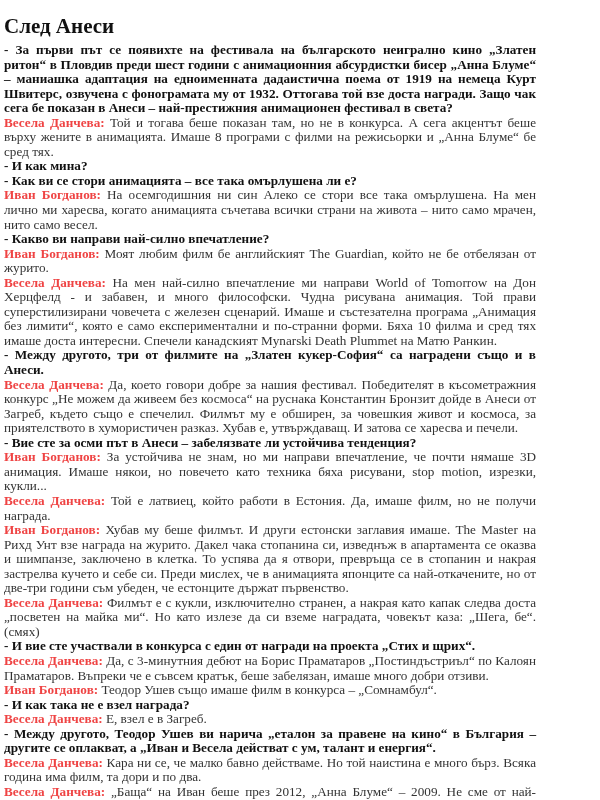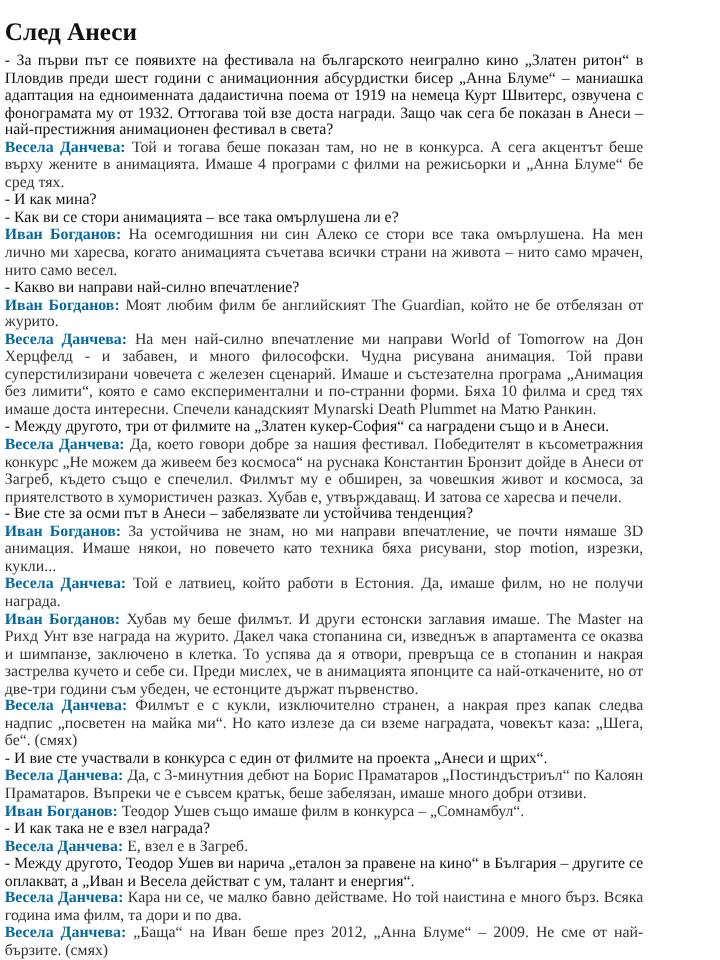--- a/index.html
+++ b/index.html
@@ -27,54 +27,54 @@
       line-height: 24px;
       color: #111;
     }
     .block {
       font-size: 13.2px;
       line-height: 14.55px;
       text-align: justify;
       margin: 0;
     }
     .question {
-      font-weight: normal;
+      font-weight: bold;
       color: #111;
     }
     .answer {
       color: #333;
     }
     .speaker {
       font-weight: bold;
-      color: #0369a1;
+      color: #ef4444;
     }
   </style>
 </head>
 <body>
 
 <div class="page">
   <h1 class="title">След Анеси</h1>
   <div id="blocks">
 
     <p class="block question"><span>- За първи път се появихте на фестивала на българското неигрално кино „Златен ритон“ в Пловдив преди шест години с анимационния абсурдистки бисер „Анна Блуме“ – маниашка адаптация на едноименната дадаистична поема от 1919 на немеца Курт Швитерс, озвучена с фонограмата му от 1932. Оттогава той взе доста награди. Защо чак сега бе показан в Анеси – най-престижния анимационен фестивал в света?</span></p>
-    <p class="block answer"><span class="speaker">Весела Данчева:</span><span> Той и тогава беше показан там, но не в конкурса. А сега акцентът беше върху жените в анимацията. Имаше 4 програми с филми на режисьорки и „Анна Блуме“ бе сред тях.</span></p>
+    <p class="block answer"><span class="speaker">Весела Данчева:</span><span> Той и тогава беше показан там, но не в конкурса. А сега акцентът беше върху жените в анимацията. Имаше 8 програми с филми на режисьорки и „Анна Блуме“ бе сред тях.</span></p>
     <p class="block question"><span>- И как мина?</span></p>
     <p class="block question"><span>- Как ви се стори анимацията – все така омърлушена ли е?</span></p>
     <p class="block answer"><span class="speaker">Иван Богданов:</span><span> На осемгодишния ни син Алеко се стори все така омърлушена. На мен лично ми харесва, когато анимацията съчетава всички страни на живота – нито само мрачен, нито само весел.</span></p>
     <p class="block question"><span>- Какво ви направи най-силно впечатление?</span></p>
     <p class="block answer"><span class="speaker">Иван Богданов:</span><span> Моят любим филм бе английският The Guardian, който не бе отбелязан от журито.</span></p>
     <p class="block answer"><span class="speaker">Весела Данчева:</span><span> На мен най-силно впечатление ми направи World of Tomorrow на Дон Херцфелд - и забавен, и много философски. Чудна рисувана анимация. Той прави суперстилизирани човечета с железен сценарий. Имаше и състезателна програма „Анимация без лимити“, която е само експериментални и по-странни форми. Бяха 10 филма и сред тях имаше доста интересни. Спечели канадският Mynarski Death Plummet на Матю Ранкин.</span></p>
     <p class="block question"><span>- Между другото, три от филмите на „Златен кукер-София“ са наградени също и в Анеси.</span></p>
     <p class="block answer"><span class="speaker">Весела Данчева:</span><span> Да, което говори добре за нашия фестивал. Победителят в късометражния конкурс „Не можем да живеем без космоса“ на руснака Константин Бронзит дойде в Анеси от Загреб, където също е спечелил. Филмът му е обширен, за човешкия живот и космоса, за приятелството в хумористичен разказ. Хубав е, утвърждаващ. И затова се харесва и печели.</span></p>
     <p class="block question"><span>- Вие сте за осми път в Анеси – забелязвате ли устойчива тенденция?</span></p>
     <p class="block answer"><span class="speaker">Иван Богданов:</span><span> За устойчива не знам, но ми направи впечатление, че почти нямаше 3D анимация. Имаше някои, но повечето като техника бяха рисувани, stop motion, изрезки, кукли...</span></p>
     <p class="block answer"><span class="speaker">Весела Данчева:</span><span> Той е латвиец, който работи в Естония. Да, имаше филм, но не получи награда.</span></p>
     <p class="block answer"><span class="speaker">Иван Богданов:</span><span> Хубав му беше филмът. И други естонски заглавия имаше. The Master на Рихд Унт взе награда на журито. Дакел чака стопанина си, изведнъж в апартамента се оказва и шимпанзе, заключено в клетка. То успява да я отвори, превръща се в стопанин и накрая застрелва кучето и себе си. Преди мислех, че в анимацията японците са най-откачените, но от две-три години съм убеден, че естонците държат първенство.</span></p>
-    <p class="block answer"><span class="speaker">Весела Данчева:</span><span> Филмът е с кукли, изключително странен, а накрая през капак следва надпис „посветен на майка ми“. Но като излезе да си вземе наградата, човекът каза: „Шега, бе“. (смях)</span></p>
-    <p class="block question"><span>- И вие сте участвали в конкурса с един от филмите на проекта „Анеси и щрих“.</span></p>
+    <p class="block answer"><span class="speaker">Весела Данчева:</span><span> Филмът е с кукли, изключително странен, а накрая като капак следва доста „посветен на майка ми“. Но като излезе да си вземе наградата, човекът каза: „Шега, бе“. (смях)</span></p>
+    <p class="block question"><span>- И вие сте участвали в конкурса с един от награди на проекта „Стих и щрих“.</span></p>
     <p class="block answer"><span class="speaker">Весела Данчева:</span><span> Да, с 3-минутния дебют на Борис Праматаров „Постиндъстриъл“ по Калоян Праматаров. Въпреки че е съвсем кратък, беше забелязан, имаше много добри отзиви.</span></p>
     <p class="block answer"><span class="speaker">Иван Богданов:</span><span> Теодор Ушев също имаше филм в конкурса – „Сомнамбул“.</span></p>
     <p class="block question"><span>- И как така не е взел награда?</span></p>
     <p class="block answer"><span class="speaker">Весела Данчева:</span><span> Е, взел е в Загреб.</span></p>
     <p class="block question"><span>- Между другото, Теодор Ушев ви нарича „еталон за правене на кино“ в България – другите се оплакват, а „Иван и Весела действат с ум, талант и енергия“.</span></p>
     <p class="block answer"><span class="speaker">Весела Данчева:</span><span> Кара ни се, че малко бавно действаме. Но той наистина е много бърз. Всяка година има филм, та дори и по два.</span></p>
     <p class="block answer"><span class="speaker">Весела Данчева:</span><span> „Баща“ на Иван беше през 2012, „Анна Блуме“ – 2009. Не сме от най-бързите. (смях)</span></p>
     <p class="block question"><span>- И двамата сте завършили Willem de Kooning в Ротердам. Как открихте анимацията?</span></p>
 
   </div>

